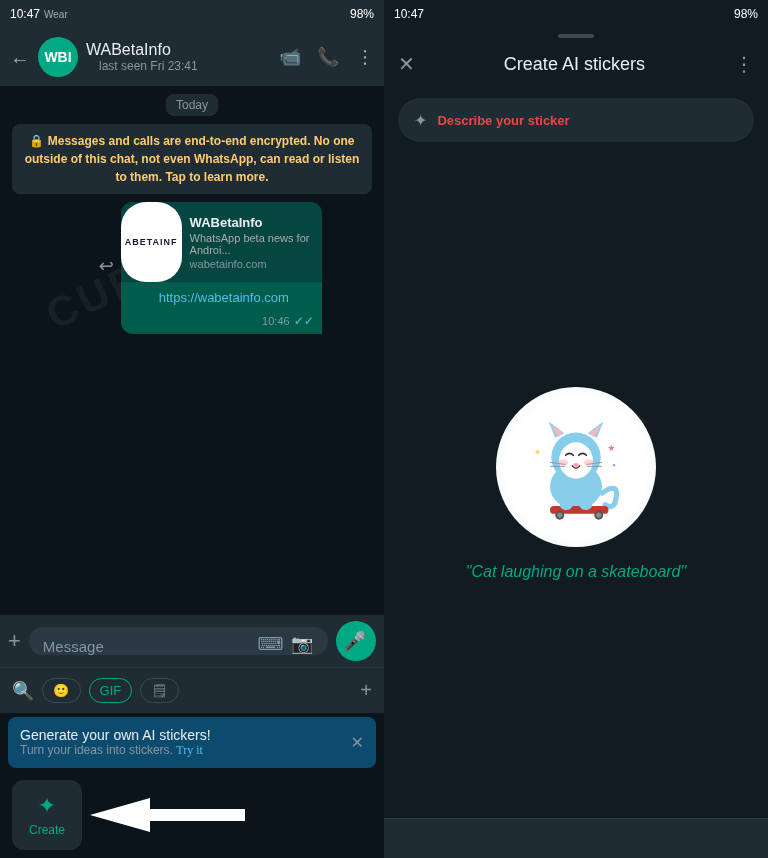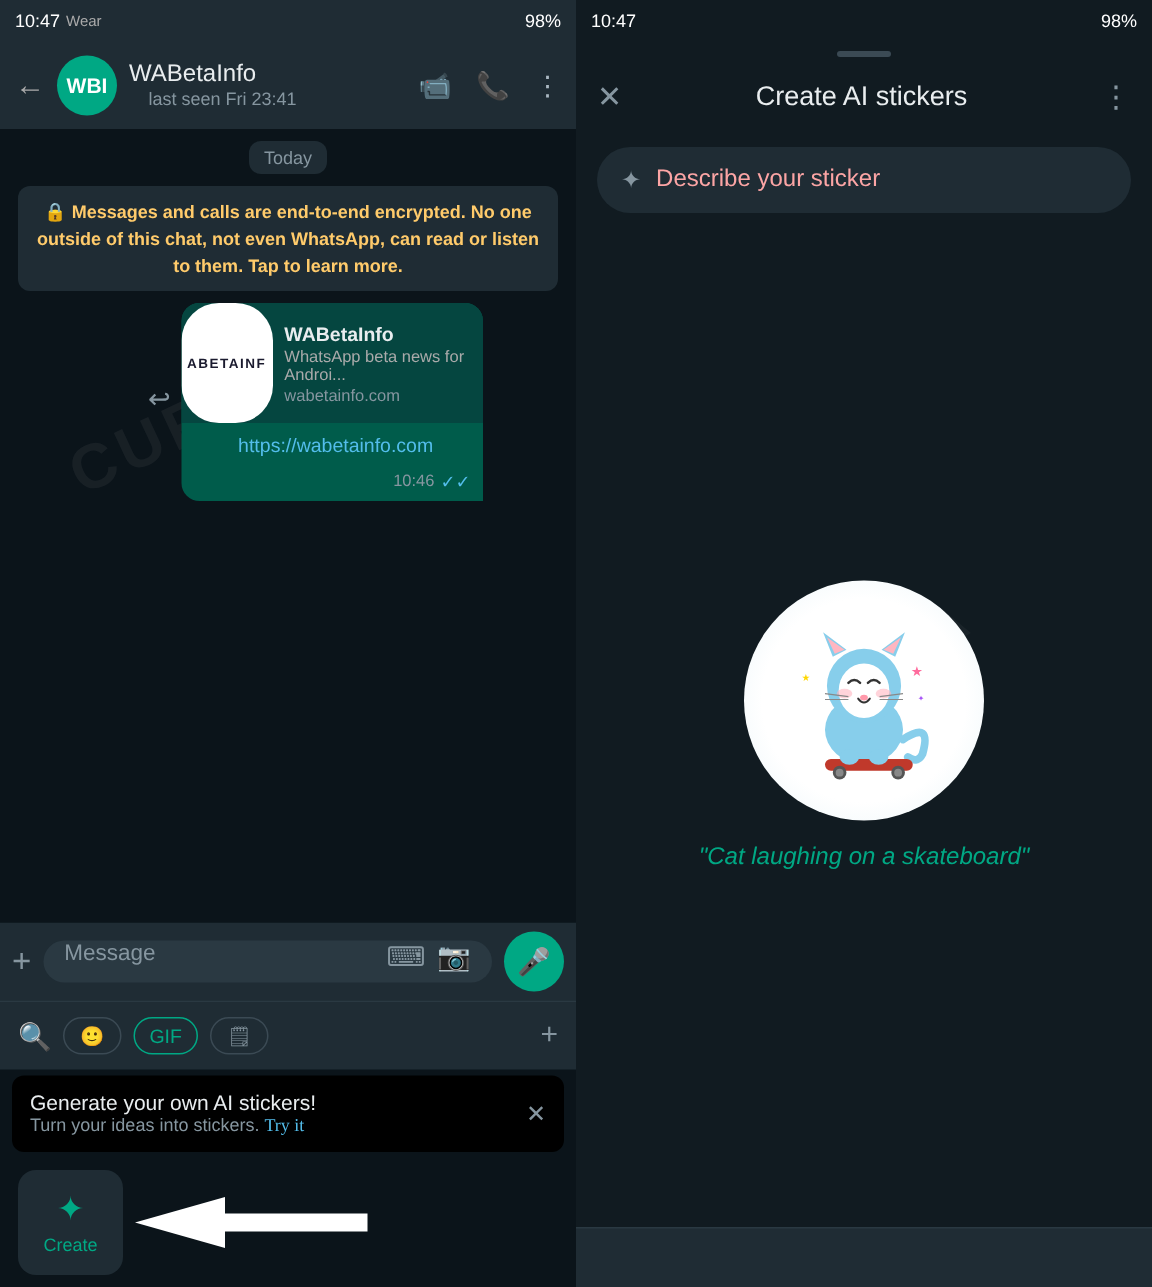--- a/index.html
+++ b/index.html
@@ -135,21 +135,21 @@
       padding: 0 8px;
       gap: 8px;
     }
     .input-plus { color: #8696a0; font-size: 22px; }
     .input-field {
       flex: 1;
       background: #2a3942;
       border-radius: 24px;
       height: 28px;
       display: flex;
-      align-items: flex-start;
+      align-items: flex-end;
       padding: 0 14px;
       color: #8696a0;
       font-size: 15px;
       gap: 4px;
     }
     .input-field-icons { display: flex; gap: 8px; color: #8696a0; font-size: 18px; }
     .mic-btn {
       width: 40px; height: 40px;
       border-radius: 50%;
       background: #00a884;
@@ -173,21 +173,21 @@
       border: 1px solid #3b4a54;
       border-radius: 16px;
       color: #8696a0;
       font-size: 13px;
     }
     .emoji-tab-active { border-color: #00a884; color: #00a884; }
     .emoji-add { color: #8696a0; font-size: 20px; margin-left: auto; }
 
     
     .ai-banner {
-      background: #000000;
+      background: #0c4a6e;
       margin: 4px 8px;
       border-radius: 8px;
       padding: 10px 12px;
       display: flex;
       align-items: center;
       gap: 8px;
     }
     .ai-banner-text { flex: 1; }
     .ai-banner-title { color: #e9edef; font-size: 14px; font-weight: 500; }
     .ai-banner-sub { color: #8696a0; font-size: 12px; }
@@ -263,21 +263,21 @@
       margin: 8px 14px;
       background: #1f2c34;
       border-radius: 24px;
       height: 44px;
       display: flex;
       align-items: center;
       padding: 0 16px;
       gap: 10px;
     }
     .right-search-icon { color: #8696a0; font-size: 16px; }
-    .right-search-placeholder { color: #fca5a5; font-size: 16px; }
+    .right-search-placeholder { color: #ef4444; font-size: 13px; font-weight: bold; }
 
     
     .sticker-preview {
       flex: 1;
       display: flex;
       flex-direction: column;
       align-items: center;
       justify-content: center;
       gap: 16px;
       position: relative;

